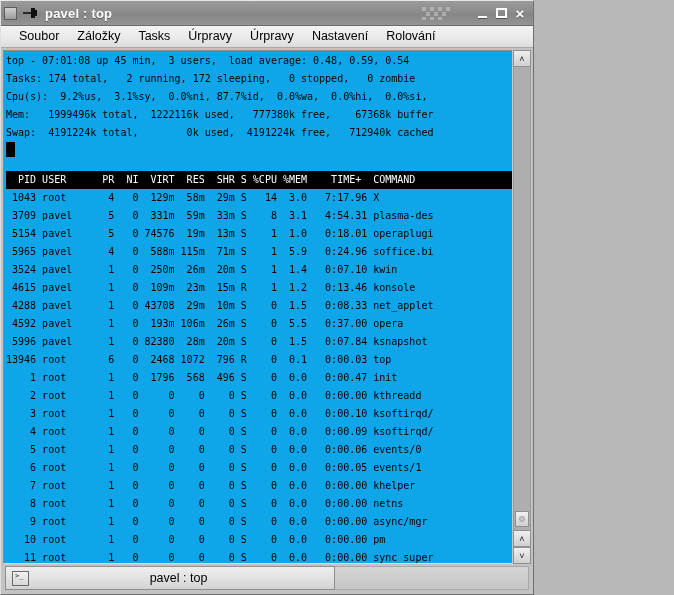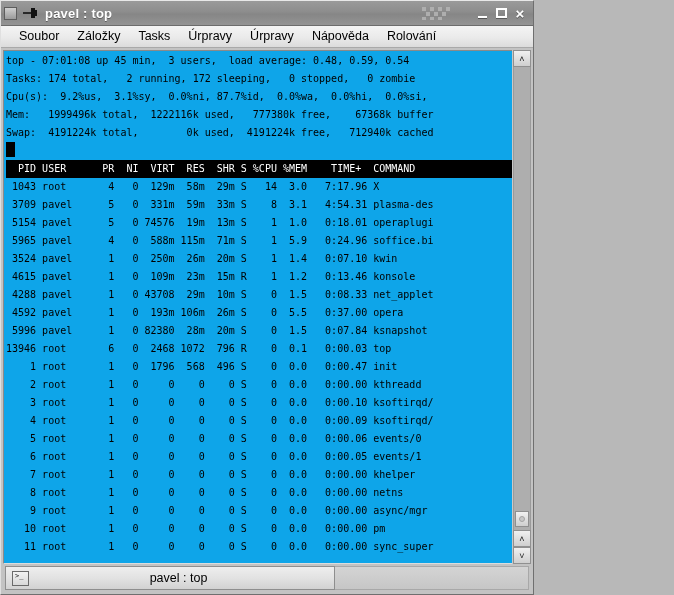--- a/index.html
+++ b/index.html
@@ -144,20 +144,21 @@
     padding: 1px 0 10px 2px;
     overflow: hidden;
     height: 100%;
     box-sizing: border-box;
   }
   .term .line { height: 18px; }
   .term .inverted {
     background: #000000;
     color: #ffffff;
     display: block;
+    margin-top: 11px;
   }
   .cursor-line { height: 18px; }
   .cursor-block {
     display: inline-block;
     background: #000000;
     width: 9px;
     height: 15px;
     vertical-align: -3px;
   }
 
@@ -309,21 +310,21 @@
       <span class="tb-close-glyph">×</span>
     </div>
   </div>
 
   <div class="menubar">
     <div class="menu-item">Soubor</div>
     <div class="menu-item">Záložky</div>
     <div class="menu-item">Tasks</div>
     <div class="menu-item">Úrpravy</div>
     <div class="menu-item">Úrpravy</div>
-    <div class="menu-item">Nápověda</div>
+    <div class="menu-item">Nastavení</div>
     <div class="menu-item">Rolování</div>
   </div>
 
   <div class="body-area">
     <div class="term-outer">
       <div class="term" id="term"><div class="line">top - 07:01:08 up 45 min,  3 users,  load average: 0.48, 0.59, 0.54</div><div class="line">Tasks: 174 total,   2 running, 172 sleeping,   0 stopped,   0 zombie</div><div class="line">Cpu(s):  9.2%us,  3.1%sy,  0.0%ni, 87.7%id,  0.0%wa,  0.0%hi,  0.0%si,</div><div class="line">Mem:   1999496k total,  1222116k used,   777380k free,    67368k buffer</div><div class="line">Swap:  4191224k total,        0k used,  4191224k free,   712940k cached</div><div class="cursor-line"><span class="cursor-block"></span></div><div class="line inverted">  PID USER      PR  NI  VIRT  RES  SHR S %CPU %MEM    TIME+  COMMAND</div><div class="line"> 1043 root       4   0  129m  58m  29m S   14  3.0   7:17.96 X</div><div class="line"> 3709 pavel      5   0  331m  59m  33m S    8  3.1   4:54.31 plasma-des</div><div class="line"> 5154 pavel      5   0 74576  19m  13m S    1  1.0   0:18.01 operaplugi</div><div class="line"> 5965 pavel      4   0  588m 115m  71m S    1  5.9   0:24.96 soffice.bi</div><div class="line"> 3524 pavel      1   0  250m  26m  20m S    1  1.4   0:07.10 kwin</div><div class="line"> 4615 pavel      1   0  109m  23m  15m R    1  1.2   0:13.46 konsole</div><div class="line"> 4288 pavel      1   0 43708  29m  10m S    0  1.5   0:08.33 net_applet</div><div class="line"> 4592 pavel      1   0  193m 106m  26m S    0  5.5   0:37.00 opera</div><div class="line"> 5996 pavel      1   0 82380  28m  20m S    0  1.5   0:07.84 ksnapshot</div><div class="line">13946 root       6   0  2468 1072  796 R    0  0.1   0:00.03 top</div><div class="line">    1 root       1   0  1796  568  496 S    0  0.0   0:00.47 init</div><div class="line">    2 root       1   0     0    0    0 S    0  0.0   0:00.00 kthreadd</div><div class="line">    3 root       1   0     0    0    0 S    0  0.0   0:00.10 ksoftirqd/</div><div class="line">    4 root       1   0     0    0    0 S    0  0.0   0:00.09 ksoftirqd/</div><div class="line">    5 root       1   0     0    0    0 S    0  0.0   0:00.06 events/0</div><div class="line">    6 root       1   0     0    0    0 S    0  0.0   0:00.05 events/1</div><div class="line">    7 root       1   0     0    0    0 S    0  0.0   0:00.00 khelper</div><div class="line">    8 root       1   0     0    0    0 S    0  0.0   0:00.00 netns</div><div class="line">    9 root       1   0     0    0    0 S    0  0.0   0:00.00 async/mgr</div><div class="line">   10 root       1   0     0    0    0 S    0  0.0   0:00.00 pm</div><div class="line">   11 root       1   0     0    0    0 S    0  0.0   0:00.00 sync_super</div></div>
     </div>
 
     <div class="scrollbar">
       <div class="sb-btn">

